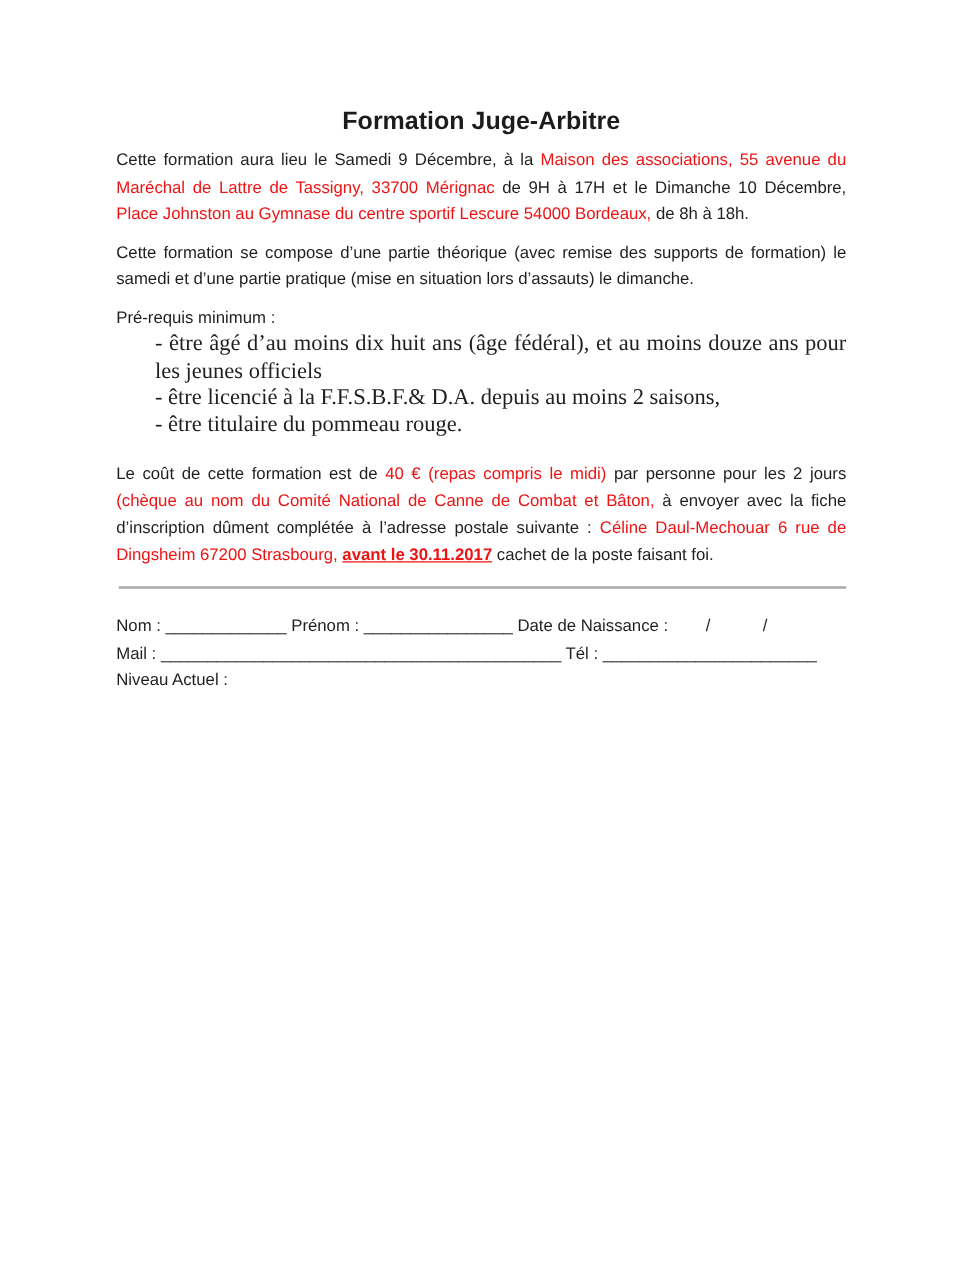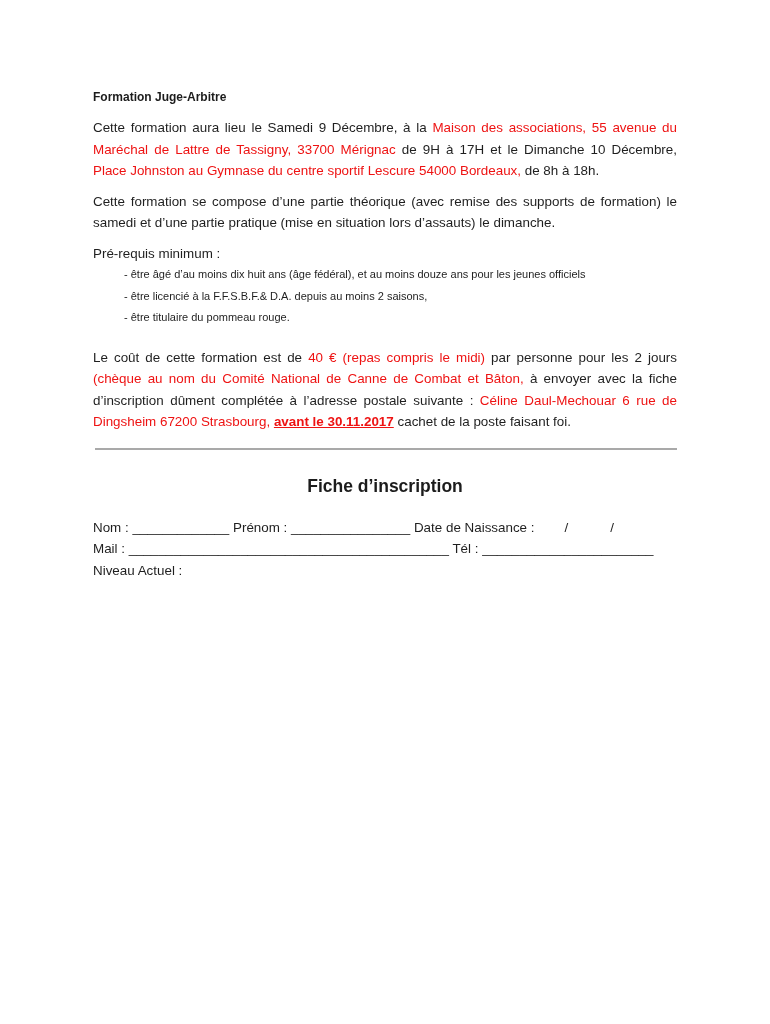--- a/index.html
+++ b/index.html
@@ -7,39 +7,40 @@
     width: 770px; height: 1024px;
     background: #ffffff;
     font-family: "Liberation Sans", sans-serif;
     color: #1f1f1f;
   }
   .sheet { position: relative; width: 770px; height: 1024px; overflow: hidden; background: #ffffff; }
   .content { position: absolute; left: 93px; top: 0; width: 584px; }
 
   .doc-title {
     margin: 86px 0 0 0;
+    text-align: center;
     font-weight: bold;
-    font-size: 12px;
+    font-size: 20px;
     line-height: 22px;
     color: #1c1c1c;
   }
   .para {
     font-size: 13.4px;
     line-height: 21.5px;
     text-align: justify;
     margin: 9px 0 0 0;
   }
   .p1 { margin-top: 20px; }
   .red { color: #ee1313; }
   .deadline { font-weight: bold; text-decoration: underline; }
 
   .prereq { margin-top: 9px; }
   .prereq-heading { font-size: 13.4px; line-height: 21.5px; }
   .prereq-items { margin-left: 31px; }
-  .prereq-item { font-size: 11px; line-height: 21.5px; text-align: justify; }
+  .prereq-item { font-size: 18px; line-height: 21.5px; text-align: justify; font-family: Liberation Serif, serif; }
 
   .cost { margin-top: 18px; }
 
   .divider {
     border: none;
     border-top: 2px solid #a9a9a9;
     margin: 15px 0 0 2px;
     height: 0;
   }
 
@@ -81,21 +82,20 @@
         <div class="prereq-item">- être âgé d’au moins dix huit ans (âge fédéral), et  au moins douze ans pour les jeunes officiels</div>
         <div class="prereq-item">- être licencié à la F.F.S.B.F.&amp; D.A. depuis au moins 2 saisons,</div>
         <div class="prereq-item">- être titulaire du pommeau rouge.</div>
       </div>
     </div>
 
     <p class="para cost"><span>Le coût de cette formation est de </span><span class="red">40 € (repas compris le midi)</span><span> par personne pour les 2 jours </span><span class="red">(chèque au nom du Comité National de Canne de Combat et Bâton, </span><span> à envoyer avec la fiche d’inscription dûment complétée à l’adresse postale suivante : </span><span class="red">Céline Daul-Mechouar 6 rue de Dingsheim 67200 Strasbourg, </span><span class="red deadline">avant le 30.11.2017</span><span> cachet de la poste faisant foi.</span></p>
 
     <hr class="divider">
 
-    <div class="fiche-title">Fiche d’inscription</div>
 
     <div class="form-block">
       <div class="form-line"><span>Nom : </span><span>_____________</span><span> Prénom : </span><span>________________</span><span> Date de Naissance :</span><span class="slash-1">/</span><span class="slash-2">/</span></div>
       <div class="form-line"><span>Mail : </span><span>___________________________________________</span><span> Tél : </span><span>_______________________</span></div>
       <div class="niveau">Niveau Actuel :</div>
     </div>
 
   </div>
 </div>
 

